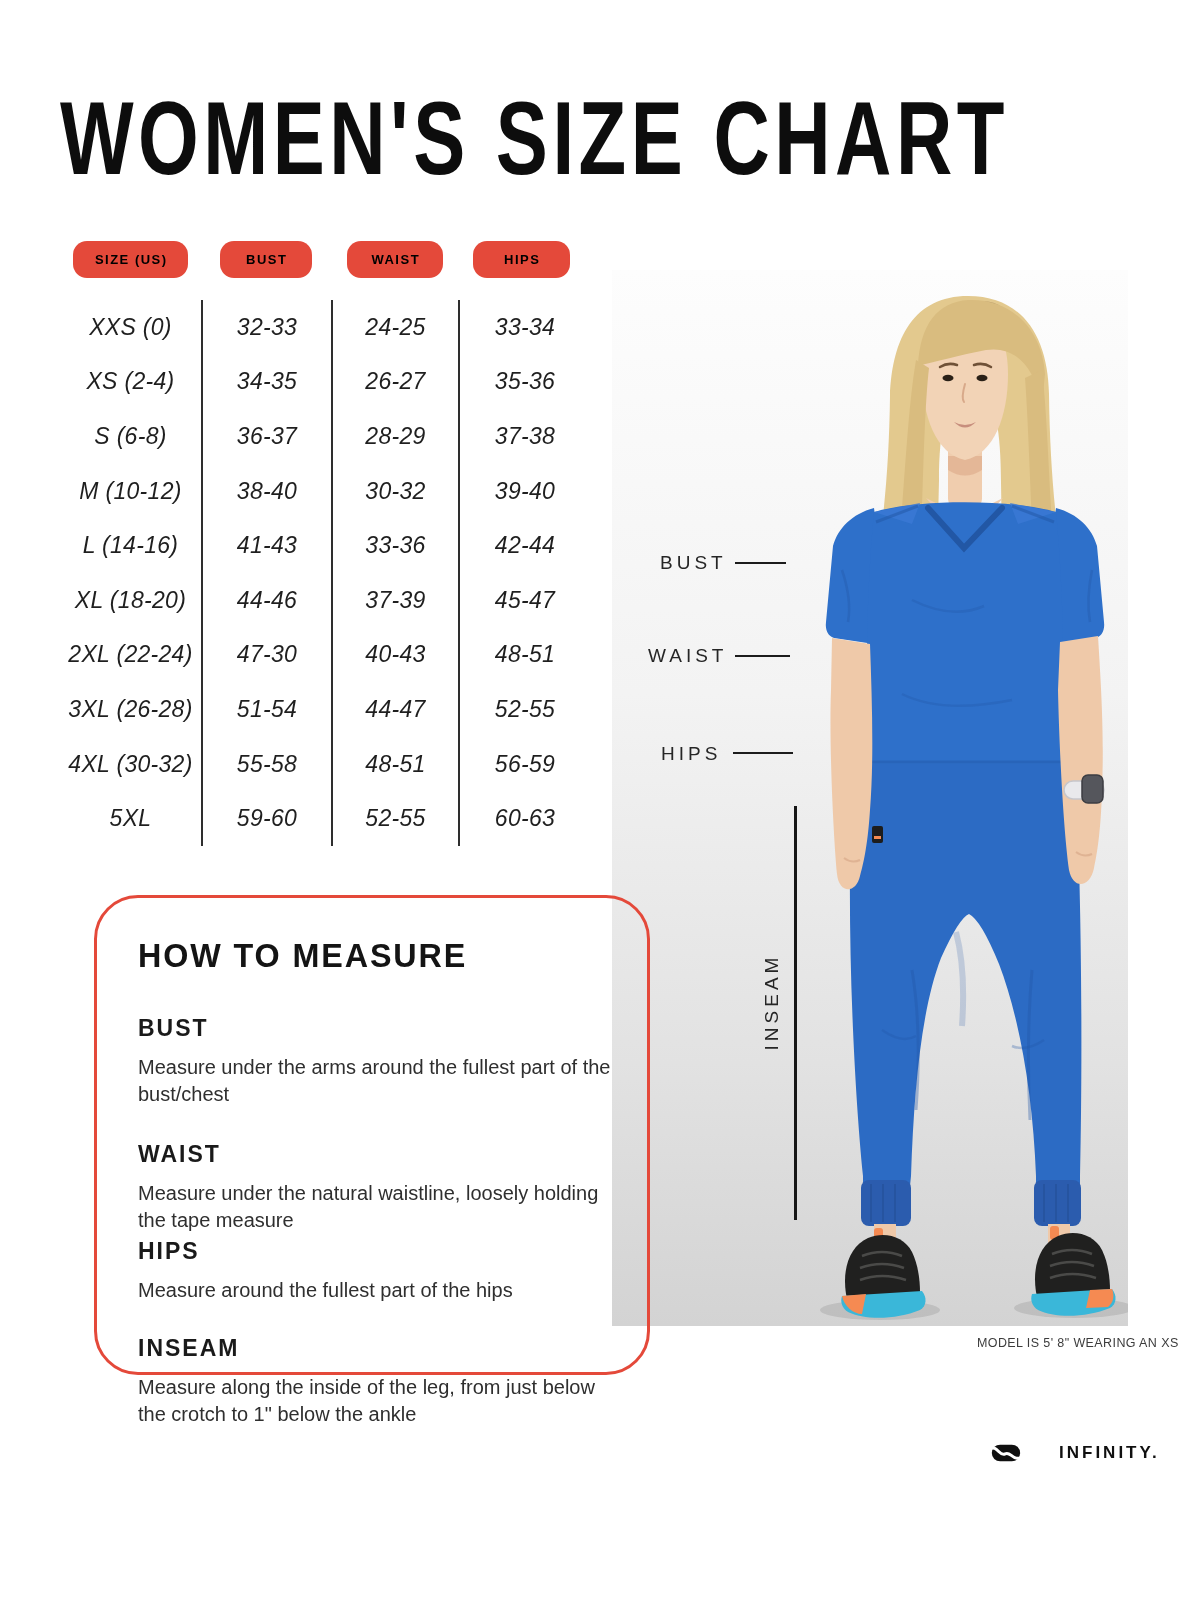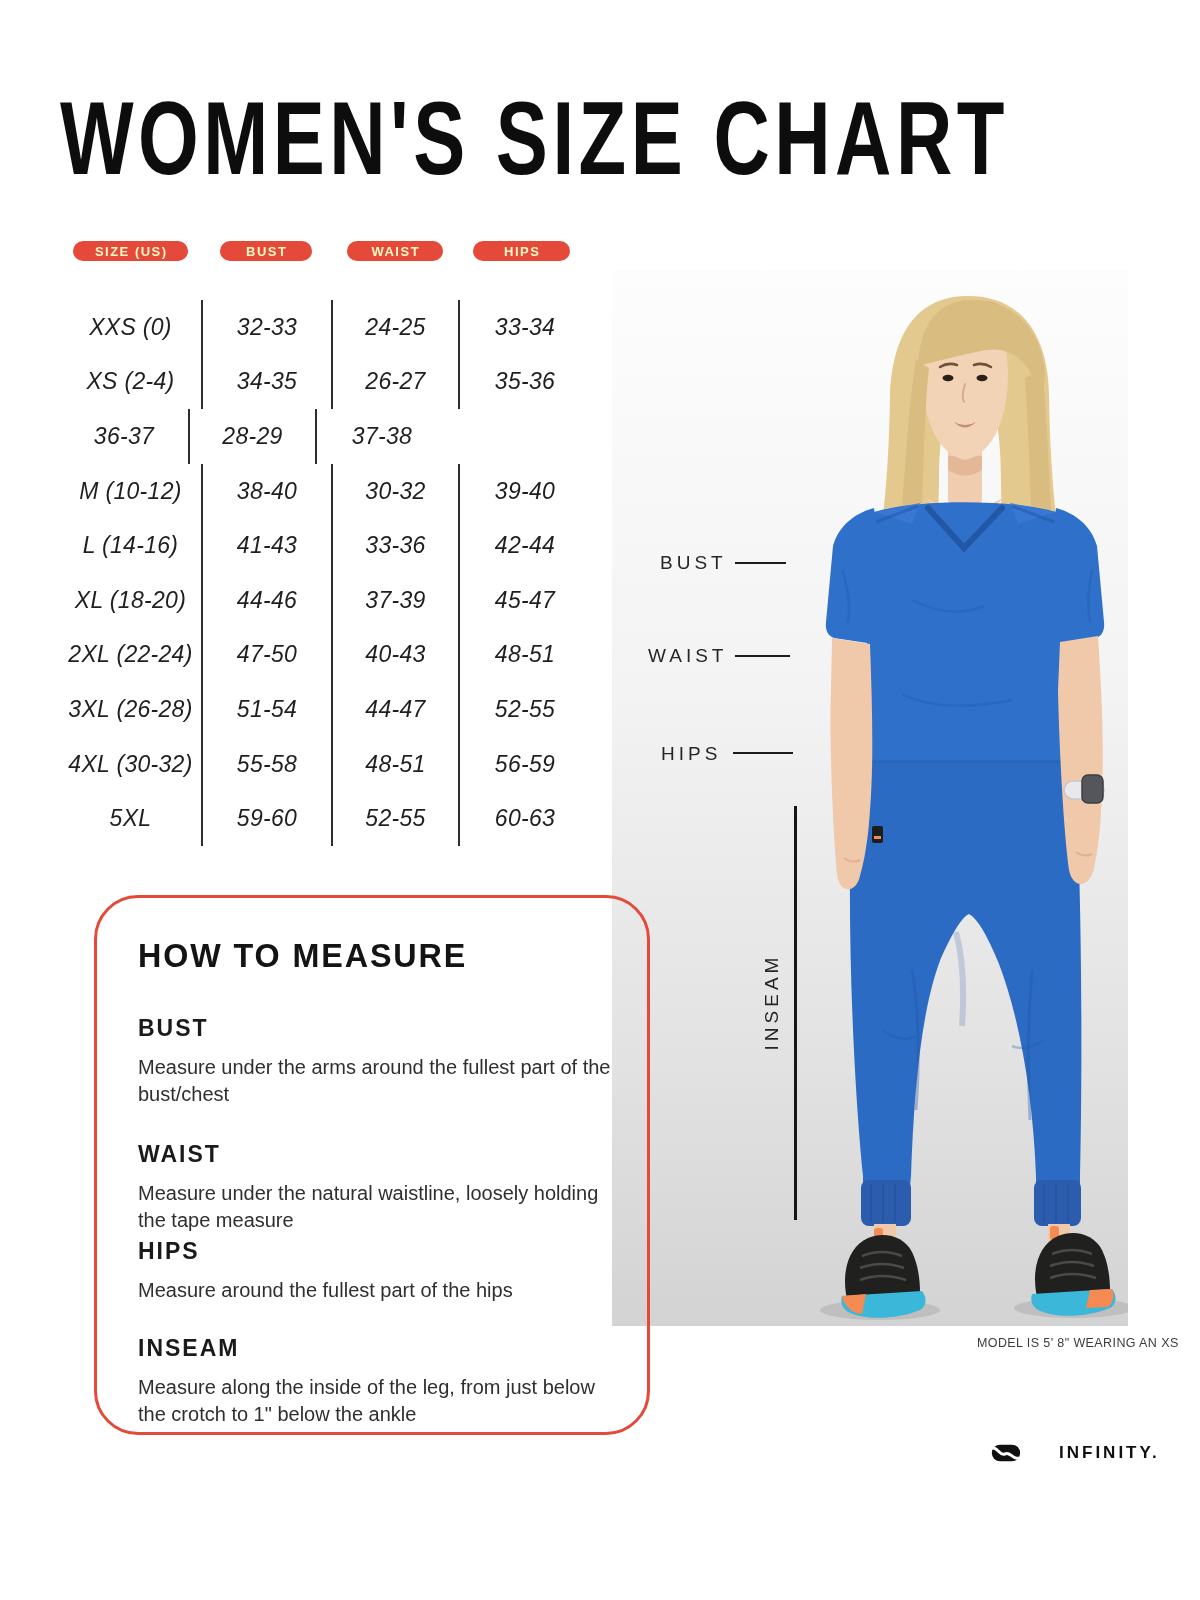--- a/index.html
+++ b/index.html
@@ -11,22 +11,22 @@
 
   
   .title {
     position:absolute; left:60px; top:86px;
     font-size:104px; font-weight:700; line-height:1; letter-spacing:6px;
     color:#0d0d0d; transform:scaleX(0.75); transform-origin:left top; white-space:nowrap;
   }
 
   
   .pill {
-    position:absolute; top:241px; height:20px; border-radius:14px;
-    background:#E4493A; color:#fef9c3; font-size:13px; font-weight:700;
+    position:absolute; top:241px; height:37px; border-radius:14px;
+    background:#E4493A; color:#000000; font-size:13px; font-weight:700;
     letter-spacing:1.5px; display:flex; align-items:center; justify-content:center;
     text-indent:1.5px;
   }
   .pill-size  { left:73px;  width:115px; }
   .pill-bust  { left:220px; width:92px; }
   .pill-waist { left:347px; width:96px; }
   .pill-hips  { left:473px; width:97px; }
 
   
   .size-table { position:absolute; left:60px; top:300px; width:530px;font-style:italic; }
@@ -66,21 +66,21 @@
     transform:translate(-50%,-50%) rotate(-90deg); white-space:nowrap; z-index:2;
   }
 
   .caption {
     position:absolute; left:977px; top:1336px; font-size:12.5px; letter-spacing:0.4px;
     color:#3c3c3c; white-space:nowrap; z-index:2;
   }
 
   
   .measure-box {
-    position:absolute; left:94px; top:895px; width:556px; height:540px;
+    position:absolute; left:94px; top:895px; width:556px; height:480px;
     border:3px solid #E4493A; border-radius:44px; z-index:3;
   }
   .measure-title {
     position:absolute; left:41px; top:38px; font-size:34px; font-weight:700;
     letter-spacing:2px; color:#141414; transform:scaleX(.95); transform-origin:left top; white-space:nowrap;
   }
   .m-section { position:absolute; left:41px; width:482px; }
   .m-section h3 { font-size:23px; font-weight:700; letter-spacing:2px; color:#1a1a1a; }
   .m-section p { margin-top:12px; font-size:20px; line-height:27px; color:#2f2f2f; }
   .sec-bust   { top:117px; }
@@ -112,20 +112,21 @@
       <div class="tcell c-waist">24-25</div>
       <div class="tcell c-hips">33-34</div>
     </div>
     <div class="trow">
       <div class="tcell c-size">XS (2-4)</div>
       <div class="tcell c-bust">34-35</div>
       <div class="tcell c-waist">26-27</div>
       <div class="tcell c-hips">35-36</div>
     </div>
     <div class="trow">
+      <div class="tcell c-size">S (6-8)</div>
       <div class="tcell c-bust">36-37</div>
       <div class="tcell c-waist">28-29</div>
       <div class="tcell c-hips">37-38</div>
     </div>
     <div class="trow">
       <div class="tcell c-size">M (10-12)</div>
       <div class="tcell c-bust">38-40</div>
       <div class="tcell c-waist">30-32</div>
       <div class="tcell c-hips">39-40</div>
     </div>
@@ -136,21 +137,21 @@
       <div class="tcell c-hips">42-44</div>
     </div>
     <div class="trow">
       <div class="tcell c-size">XL (18-20)</div>
       <div class="tcell c-bust">44-46</div>
       <div class="tcell c-waist">37-39</div>
       <div class="tcell c-hips">45-47</div>
     </div>
     <div class="trow">
       <div class="tcell c-size">2XL (22-24)</div>
-      <div class="tcell c-bust">47-50</div>
+      <div class="tcell c-bust">47-30</div>
       <div class="tcell c-waist">40-43</div>
       <div class="tcell c-hips">48-51</div>
     </div>
     <div class="trow">
       <div class="tcell c-size">3XL (26-28)</div>
       <div class="tcell c-bust">51-54</div>
       <div class="tcell c-waist">44-47</div>
       <div class="tcell c-hips">52-55</div>
     </div>
     <div class="trow">

